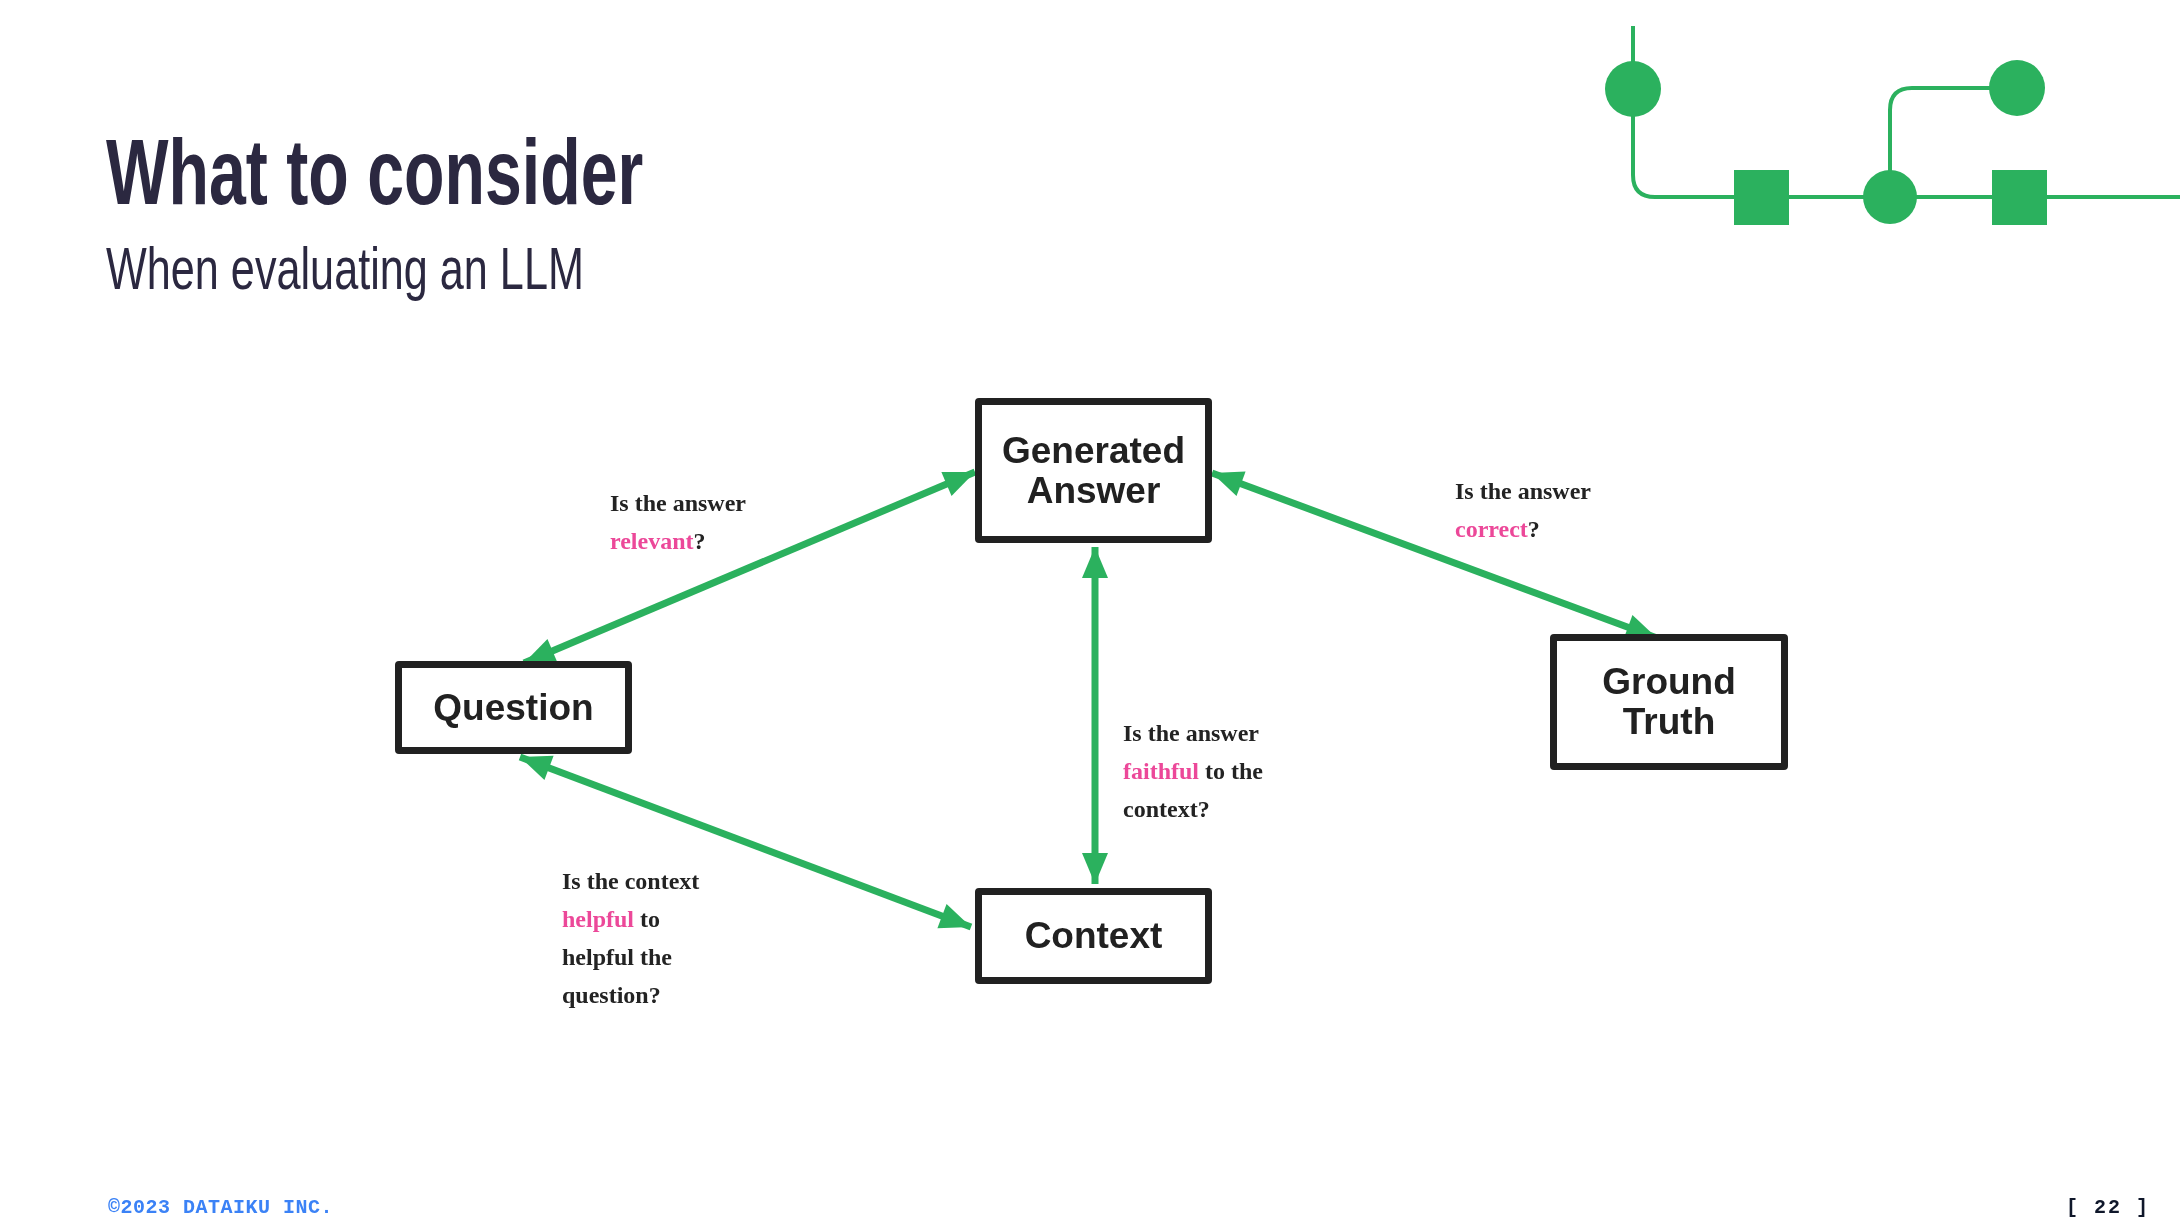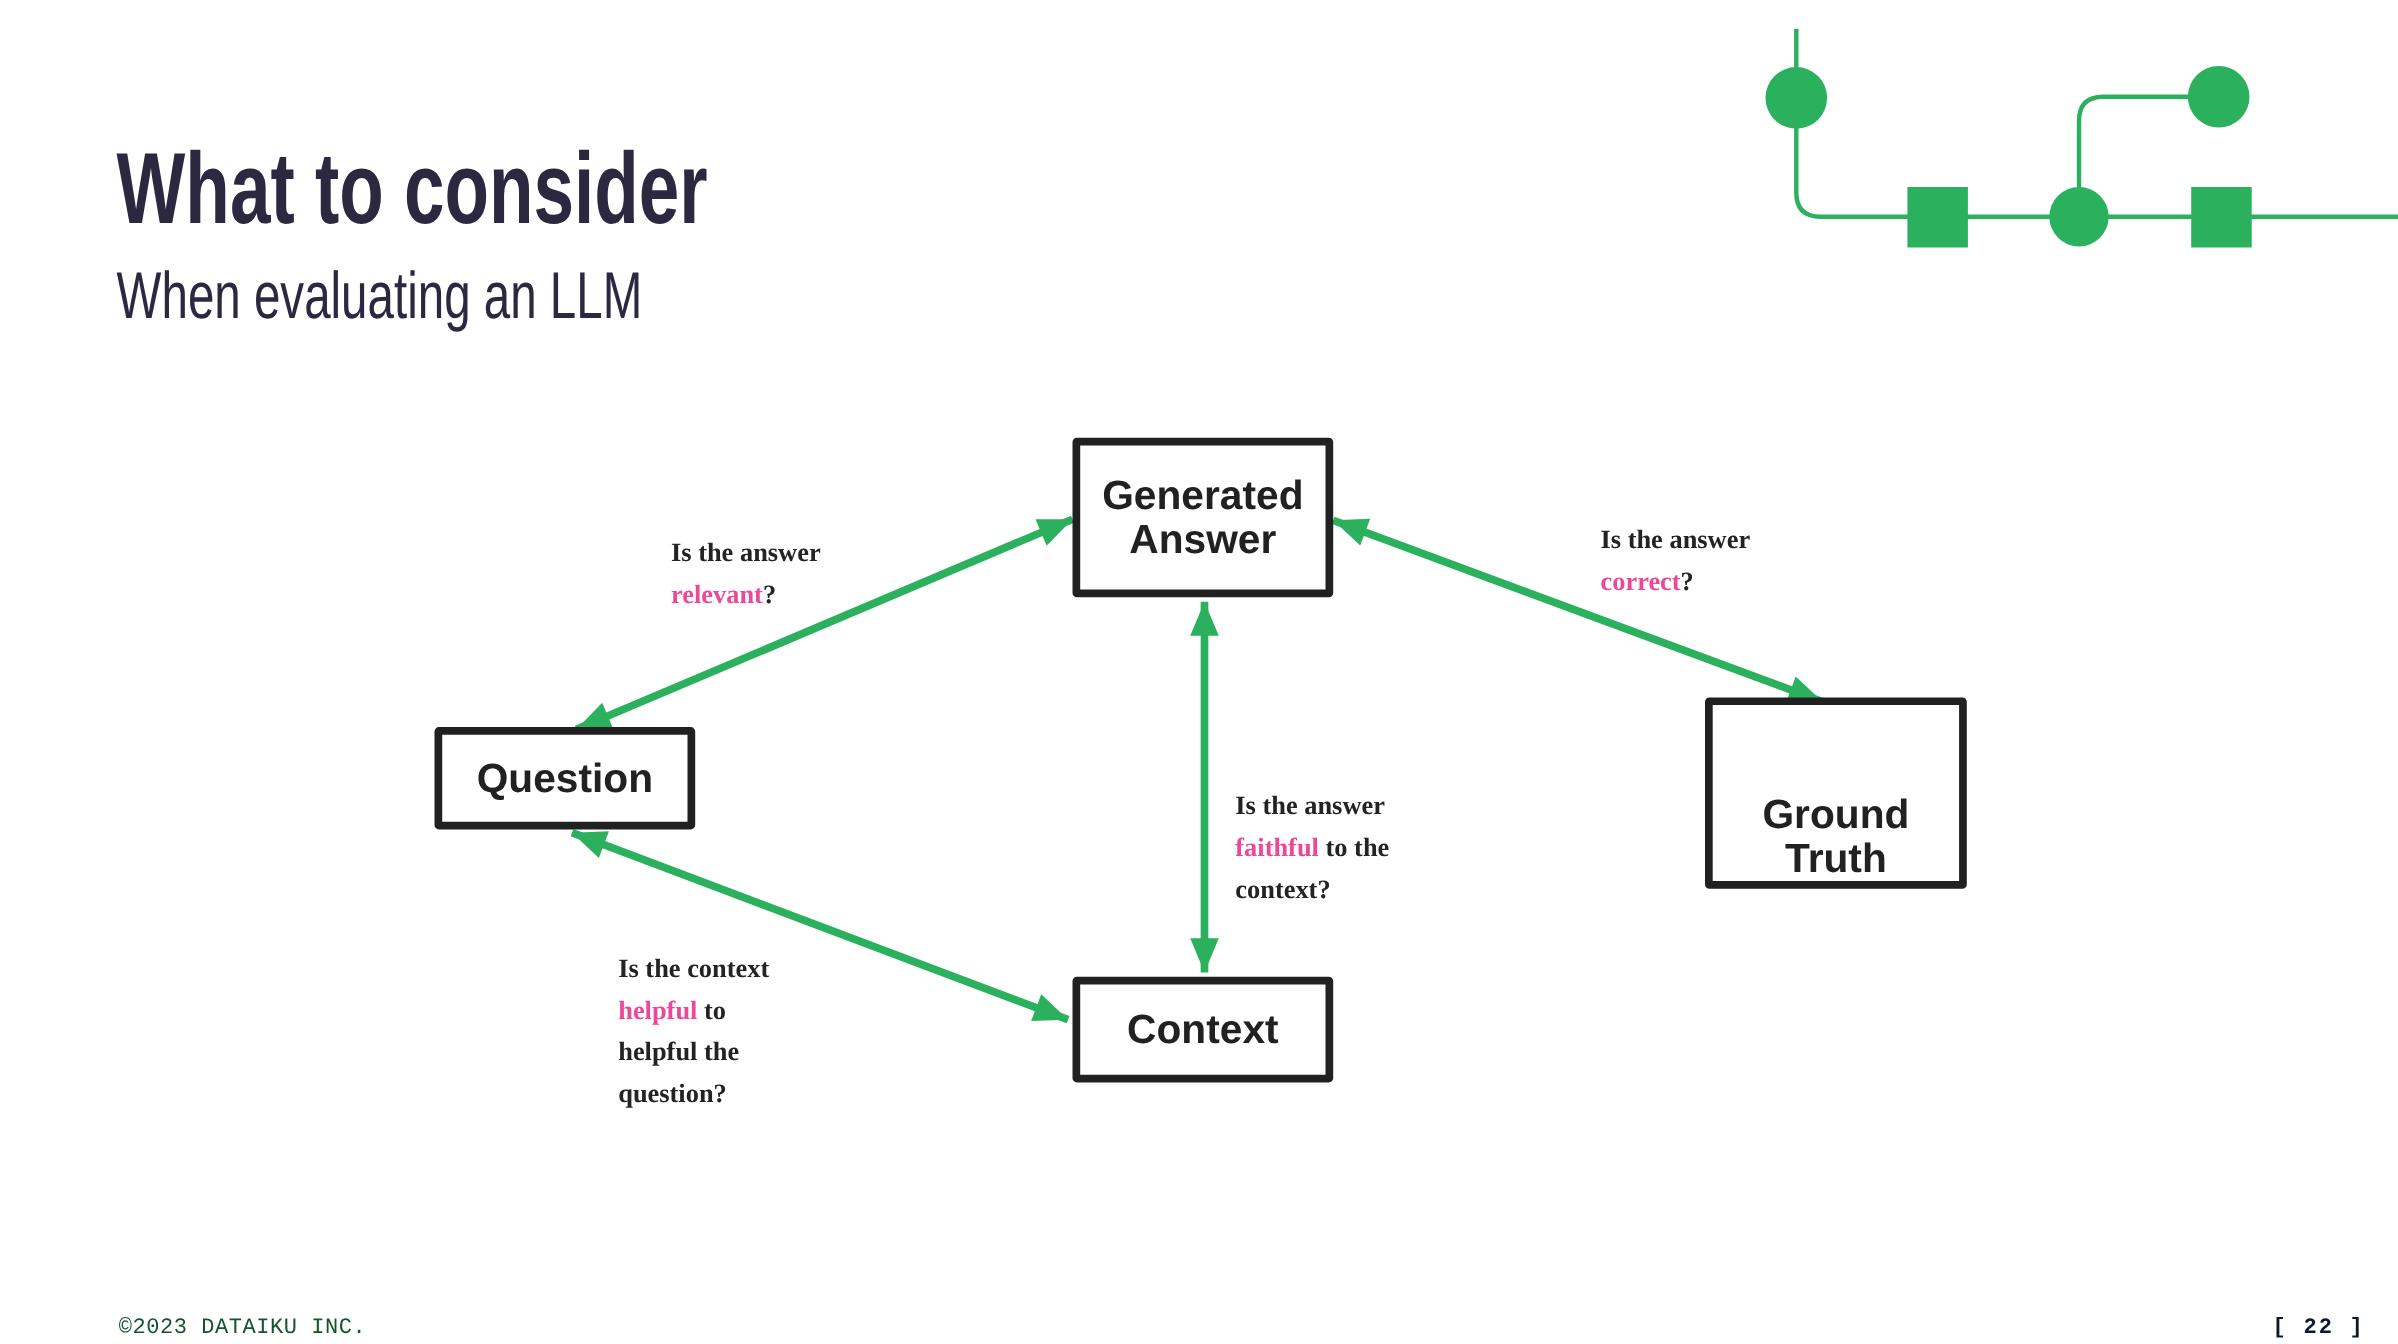--- a/index.html
+++ b/index.html
@@ -11,32 +11,32 @@
   .subtitle{position:absolute;left:106px;top:213px;margin:0;font-size:60px;font-weight:400;
          line-height:1;color:#2b2840;transform:scaleX(0.72);transform-origin:left top;white-space:nowrap;}
   
   .layer{position:absolute;left:0;top:0;width:2180px;height:1222px;}
   
   .node{position:absolute;box-sizing:border-box;border:7px solid #212121;border-radius:4px;
         background:#fff;display:flex;align-items:center;justify-content:center;text-align:center;}
   .node-text{font-size:37px;font-weight:700;line-height:40px;color:#212121;}
   #node-generated-answer{left:975px;top:372px;width:237px;height:145px;}
   #node-question{left:395px;top:635px;width:237px;height:93px;}
-  #node-ground-truth{left:1550px;top:608px;width:238px;height:174px;align-items:flex-end;}
+  #node-ground-truth{left:1550px;top:608px;width:238px;height:136px;}
   #node-context{left:975px;top:862px;width:237px;height:96px;}
   
   .qlabel{position:absolute;font-size:24px;font-weight:700;line-height:38px;color:#232323;font-family:Liberation Serif, serif;}
   .green{color:#ec4899;}
   #label-relevance{left:610px;top:458px;}
   #label-correctness{left:1455px;top:446px;}
   #label-faithfulness{left:1123px;top:688px;}
   #label-helpfulness{left:562px;top:836px;}
   
   .footer-left{position:absolute;left:108px;top:1170px;font-family:"Liberation Mono",monospace;
-        font-size:20px;font-weight:400;color:#14532d;letter-spacing:0.5px;}
+        font-size:20px;font-weight:700;color:#3b82f6;letter-spacing:0.5px;}
   .footer-right{position:absolute;right:30px;top:1170px;font-family:"Liberation Mono",monospace;
         font-size:20px;font-weight:700;color:#0f172a;letter-spacing:2px;}
 </style>
 </head>
 <body>
 
 <div class="slide">
 
   <h1 class="title">What to consider</h1>
   <h2 class="subtitle">When evaluating an LLM</h2>

